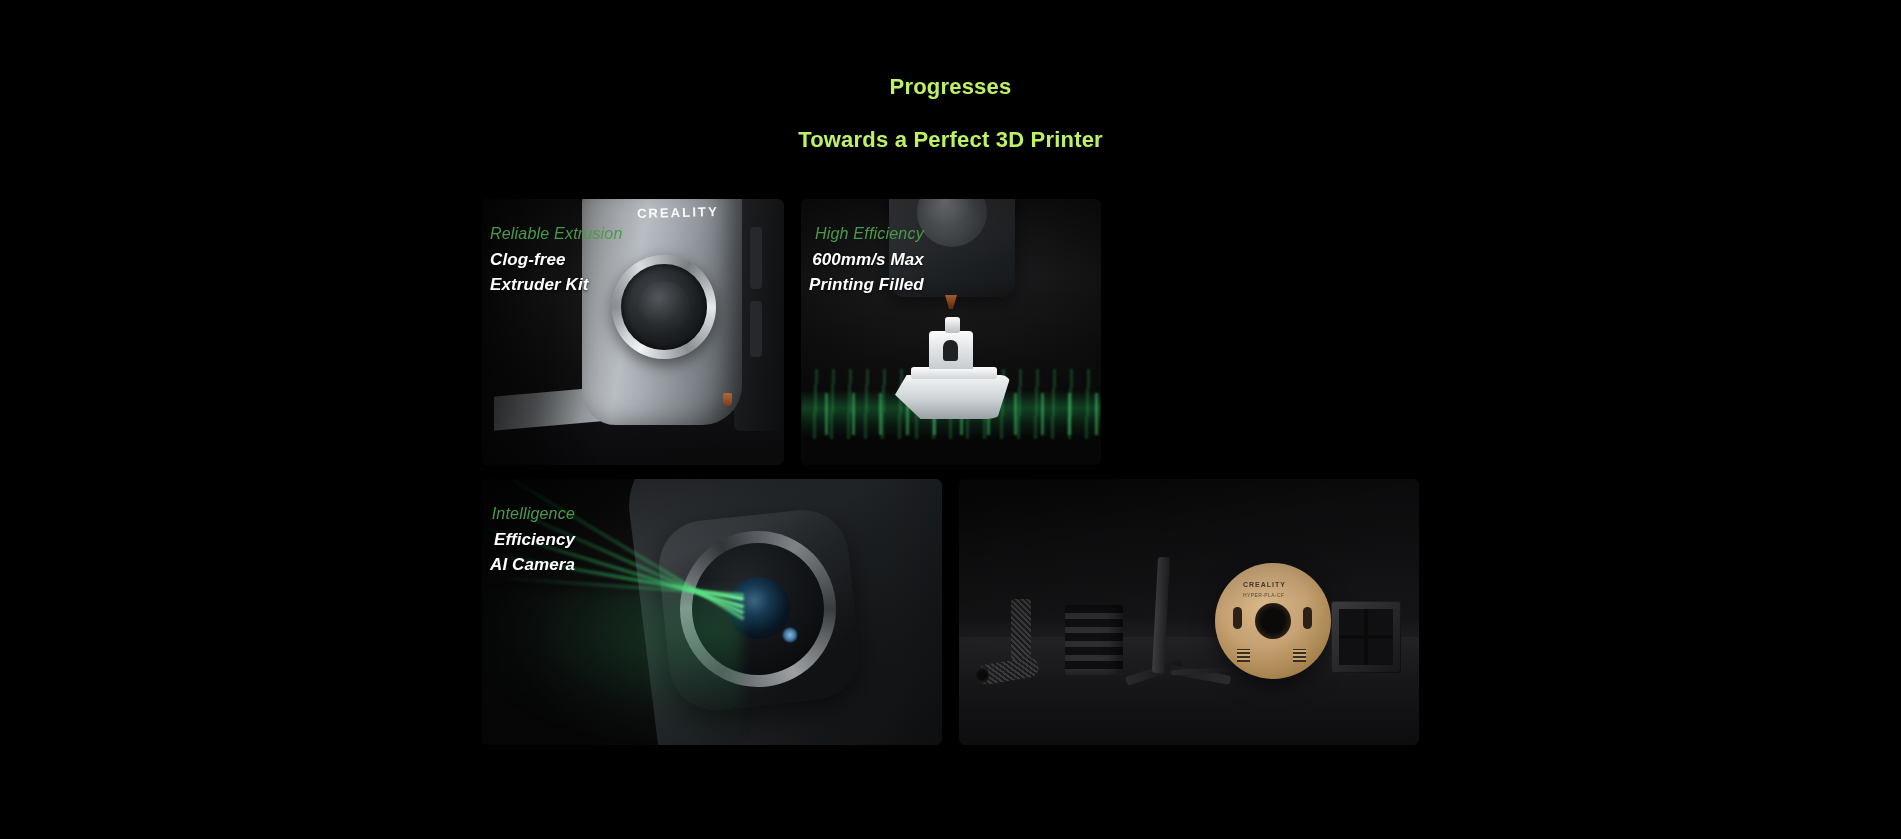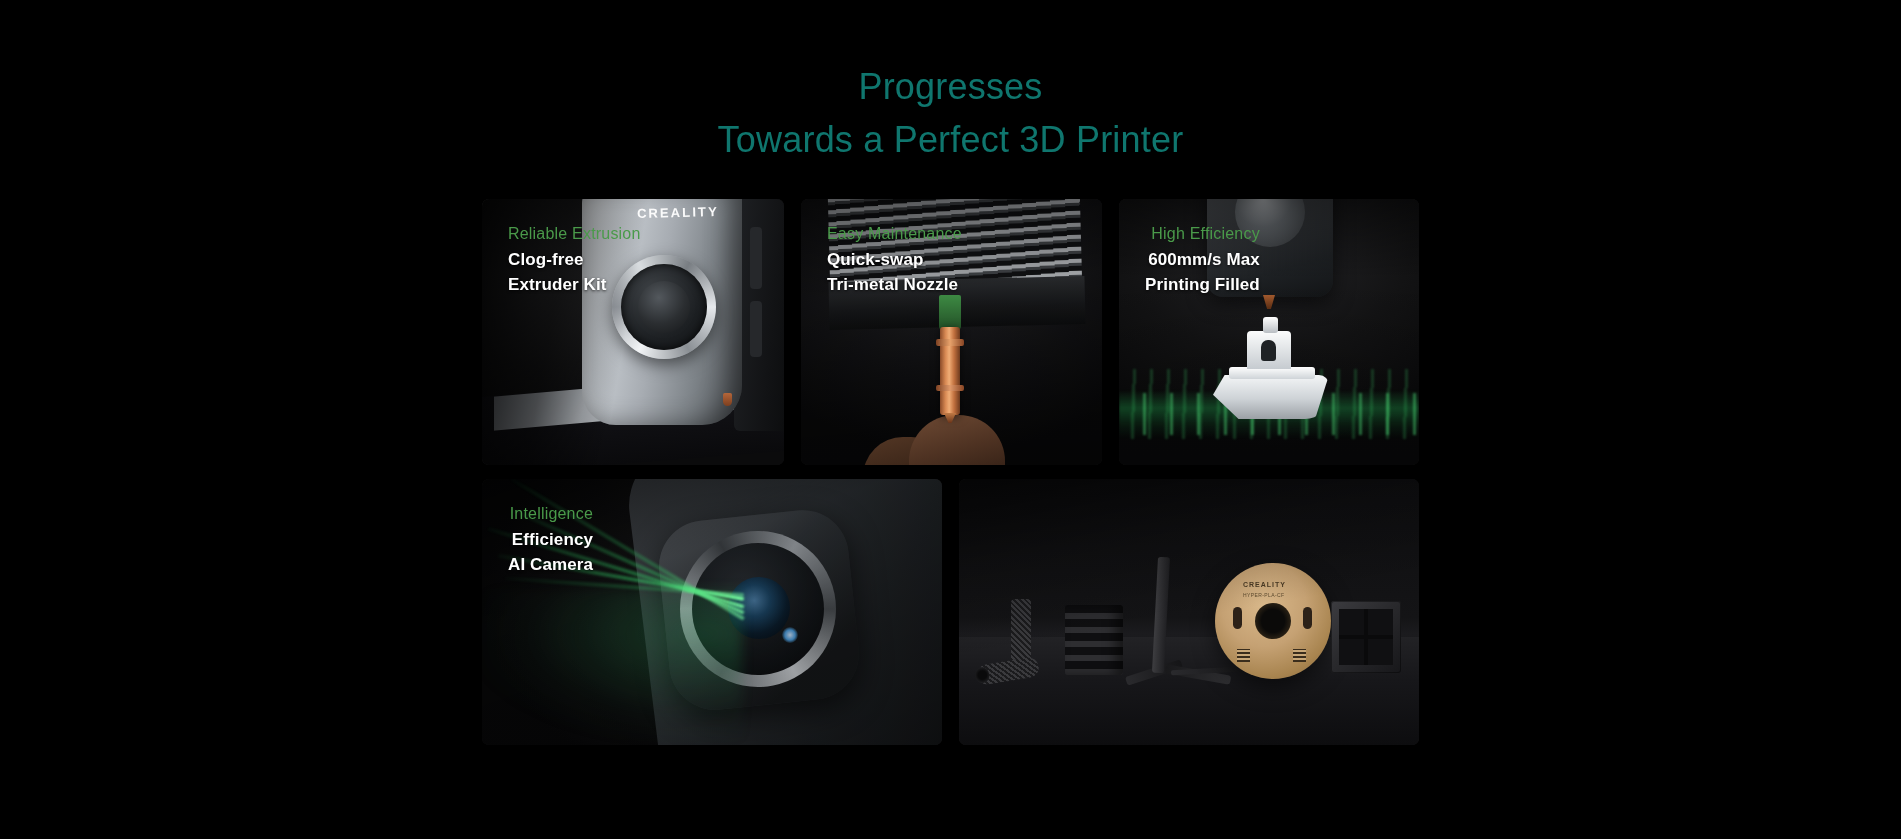--- a/index.html
+++ b/index.html
@@ -25,25 +25,25 @@
   
   .heading {
     position: absolute;
     top: 60px;
     left: 0;
     width: 1901px;
     text-align: center;
     color: #ffffff;
   }
   .heading-line {
-    font-size: 36px;
-    font-weight: normal;
+    font-size: 22px;
+    font-weight: bold;
     letter-spacing: 0.2px;
     line-height: 53px;
-    color: #0f766e;
+    color: #bef264;
   }
 
   
   .grid {
     position: absolute;
     left: 482px;
     top: 199px;
     width: 937px;
     height: 546px;
   }
@@ -66,24 +66,25 @@
 
   .c1 { width: 302px; height: 266px; }
   .c2 { width: 301px; height: 266px; }
   .c3 { width: 300px; height: 266px; text-align: right; }
   .c4 { width: 460px; height: 266px; }
   .c5 { width: 460px; height: 266px; }
 
   
   .card-text {
     position: absolute;
-    left: 26px;
+    left: 8px;
     top: 22px;
     z-index: 40;
     pointer-events: none;
+    font-style: italic;
   }
   .eyebrow {
     font-size: 16px;
     font-weight: normal;
     color: #4a9a4a;
     line-height: 25px;
     letter-spacing: 0.2px;
     white-space: nowrap;
   }
   .headline {
@@ -589,39 +590,20 @@
           <div class="nozzle"></div>
         </div>
         <div class="shade"></div>
         <div class="card-text">
           <div class="eyebrow">Reliable Extrusion</div>
           <div class="headline">Clog-free</div>
           <div class="headline">Extruder Kit</div>
         </div>
       </div>
 
-      <div class="card c2">
-        <div class="bg">
-          <div class="fins"></div>
-          <div class="block"></div>
-          <div class="green-chip"></div>
-          <div class="nozzle-body"></div>
-          <div class="nozzle-collar"></div>
-          <div class="nozzle-collar2"></div>
-          <div class="nozzle-tip"></div>
-          <div class="finger2"></div>
-          <div class="finger"></div>
-        </div>
-        <div class="shade"></div>
-        <div class="card-text">
-          <div class="eyebrow">Easy Maintenance</div>
-          <div class="headline">Quick-swap</div>
-          <div class="headline">Tri-metal Nozzle</div>
-        </div>
-      </div>
 
       <div class="card c3">
         <div class="bg">
           <div class="head"></div>
           <div class="head-ring"></div>
           <div class="nz"></div>
           <div class="rays"></div>
           <div class="rays2"></div>
           <div class="boat">
             <div class="hull"></div>

